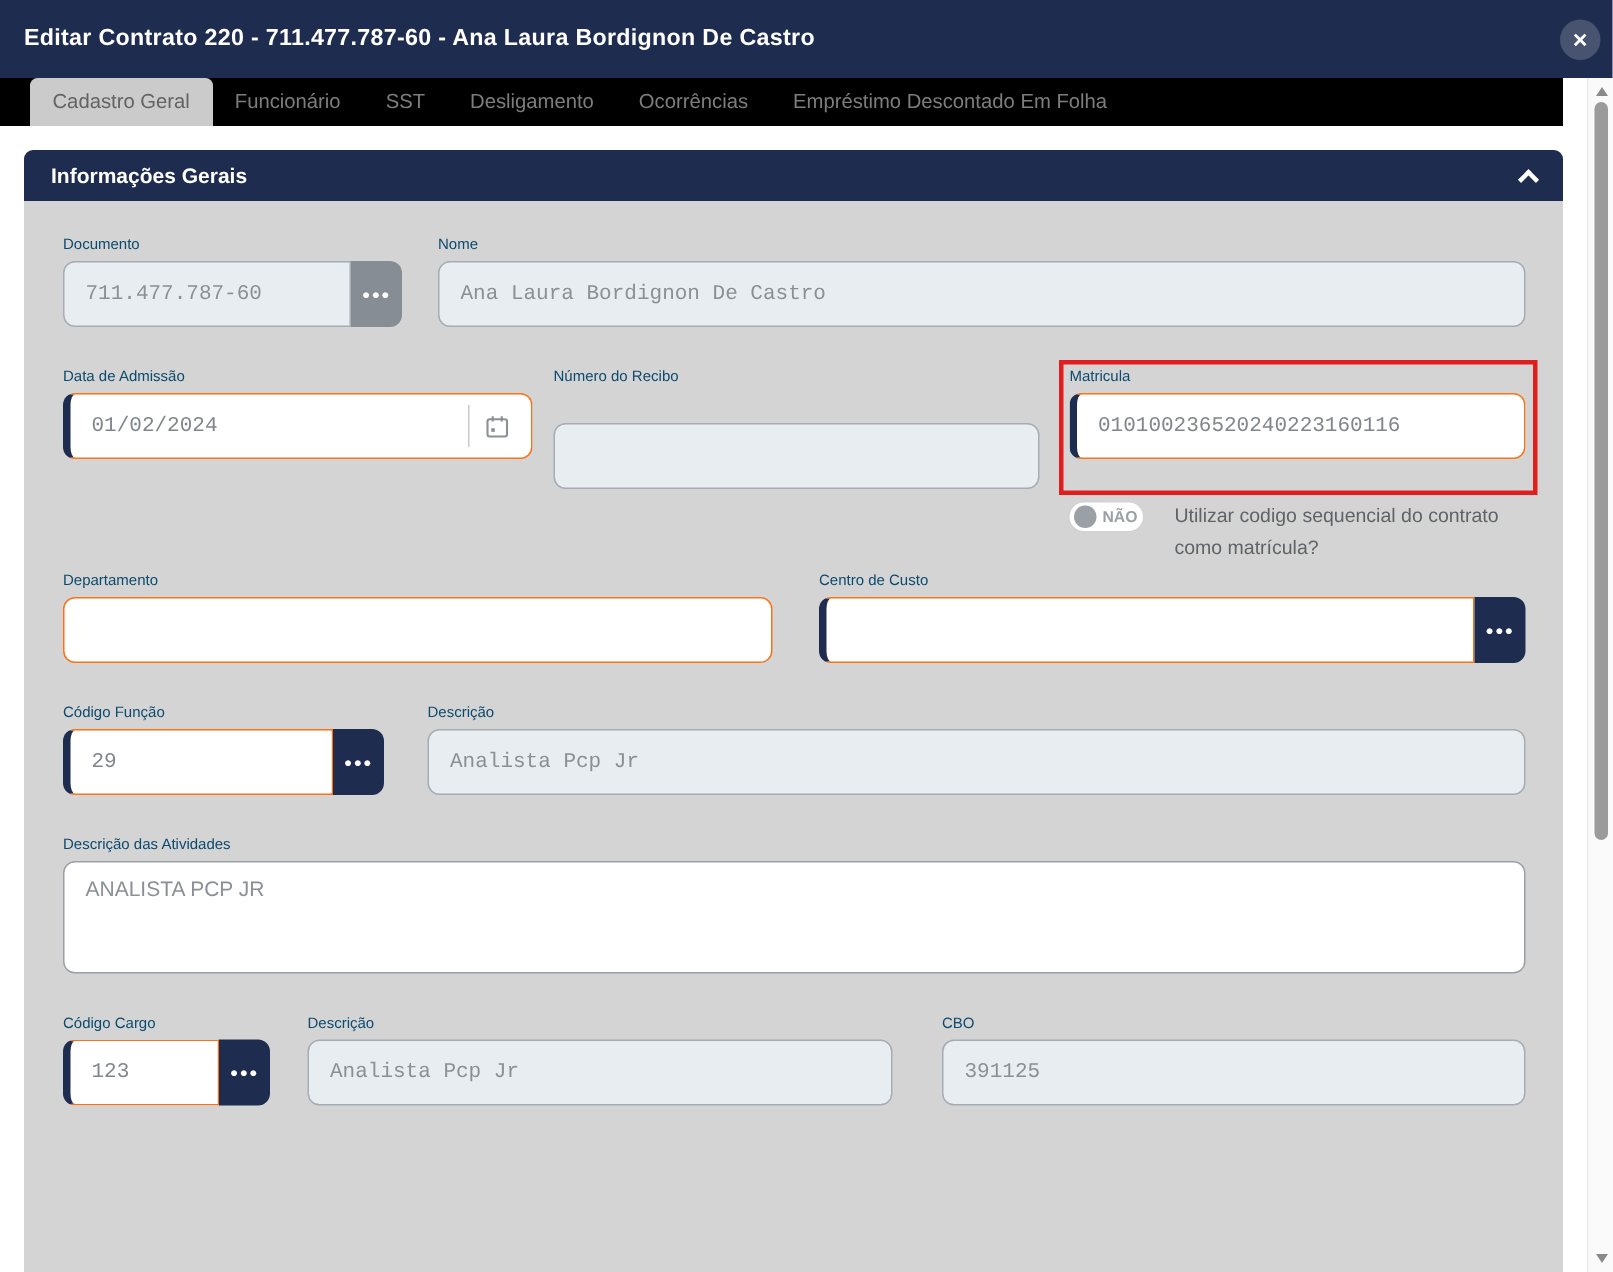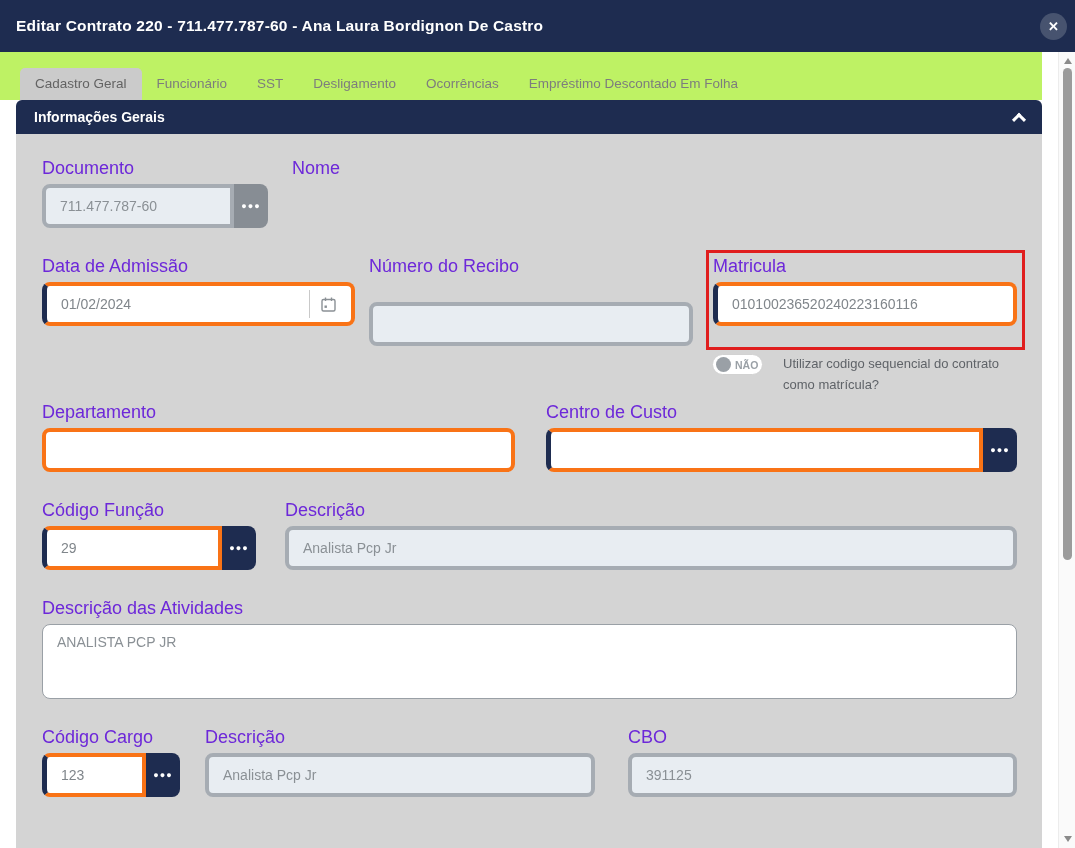--- a/index.html
+++ b/index.html
@@ -8,42 +8,42 @@
 
   
   .titlebar { position:absolute; left:0; top:0; width:1075px; height:52px;
     background:#1e2c50; display:flex; align-items:center; padding:0 16px; z-index:30; }
   .titlebar h1 { color:#fff; font-size:15.5px; font-weight:bold; letter-spacing:.2px; }
   .close-btn { position:absolute; right:8px; top:13px; width:27px; height:27px;
     border-radius:50%; background:#47536f; border:none; color:#fff; font-size:13px;
     font-weight:bold; display:flex; align-items:center; justify-content:center; cursor:pointer; }
 
   
-  .tabs { position:absolute; left:0; top:52px; width:1042px; height:48px; background:#bef264;
+  .tabs { position:absolute; left:0; top:36px; width:1042px; height:48px; background:#000000;
     display:flex; align-items:flex-end; padding-left:20px; }
   .tab { height:32px; line-height:32px; padding:0 15px; font-size:13.5px; color:#7d7d7d;
     cursor:pointer; white-space:nowrap; }
   .tab.active { background:#cbcbcb; border-radius:5px 5px 0 0; color:#636363; }
 
   
   .panel { position:absolute; left:16px; top:100px; width:1026px; height:748px; }
   .panel-header { height:34px; background:#1e2c50; border-radius:6px 6px 0 0;
     display:flex; align-items:center; padding:0 18px; }
   .panel-header span.pt { color:#fff; font-size:14px; font-weight:bold; }
   .chevron-up { margin-left:auto; width:10px; height:10px; border-left:3px solid #fff;
     border-top:3px solid #fff; transform:rotate(45deg) translate(2px,2px); cursor:pointer; }
   .panel-body { height:714px; background:#d4d4d4; padding:24px 25px 0 26px; overflow:hidden; }
 
   
   .row { display:flex; margin-bottom:28px; }
   .fld { display:flex; flex-direction:column; }
-  .lbl { font-size:18px; color:#6d28d9; margin-bottom:5px; }
-  .inp { height:44px; border:4px solid #f97316; border-radius:8px; background:#fff;
+  .lbl { font-size:10px; color:#0c4a6e; margin-bottom:5px; }
+  .inp { height:44px; border:1px solid #f97316; border-radius:8px; background:#fff;
     display:flex; align-items:center; padding:0 14px; font-size:14px; color:#80868b;
-    width:100%; font-family:Liberation Sans, sans-serif; outline:none; }
+    width:100%; font-family:Liberation Mono, monospace; outline:none; }
   .inp.accent { border-left:5px solid #1e2c50; }
   .inp.dis { background:#e8edf2; border-color:#a6acb3; color:#8a9095; }
   .group { display:flex; width:100%; }
   .group .inp { border-radius:8px 0 0 8px; flex:1; min-width:0; }
   .more-btn { width:34px; height:44px; border:none; background:#1e2c50; color:#fff;
     border-radius:0 8px 8px 0; font-size:9px; letter-spacing:1px; cursor:pointer;
     display:flex; align-items:center; justify-content:center; flex:none; }
   .more-btn.gray { background:#878d94; }
 
   
@@ -115,20 +115,21 @@
     <div class="row">
       <div class="fld" style="width:226px; margin-right:24px;">
         <span class="lbl">Documento</span>
         <div class="group">
           <input class="inp dis" readonly="" value="711.477.787-60" style="">
           <button class="more-btn gray">●●●</button>
         </div>
       </div>
       <div class="fld" style="flex:1;">
         <span class="lbl">Nome</span>
+        <input class="inp dis" readonly="" value="Ana Laura Bordignon De Castro" style="">
       </div>
     </div>
 
     <div class="row" style="margin-bottom:0;">
       <div class="fld" style="width:313px; margin-right:14px;">
         <span class="lbl">Data de Admissão</span>
         <div class="inp accent">
           <span>01/02/2024</span>
           <span class="cal-wrap">
             <span class="vsep"></span>

